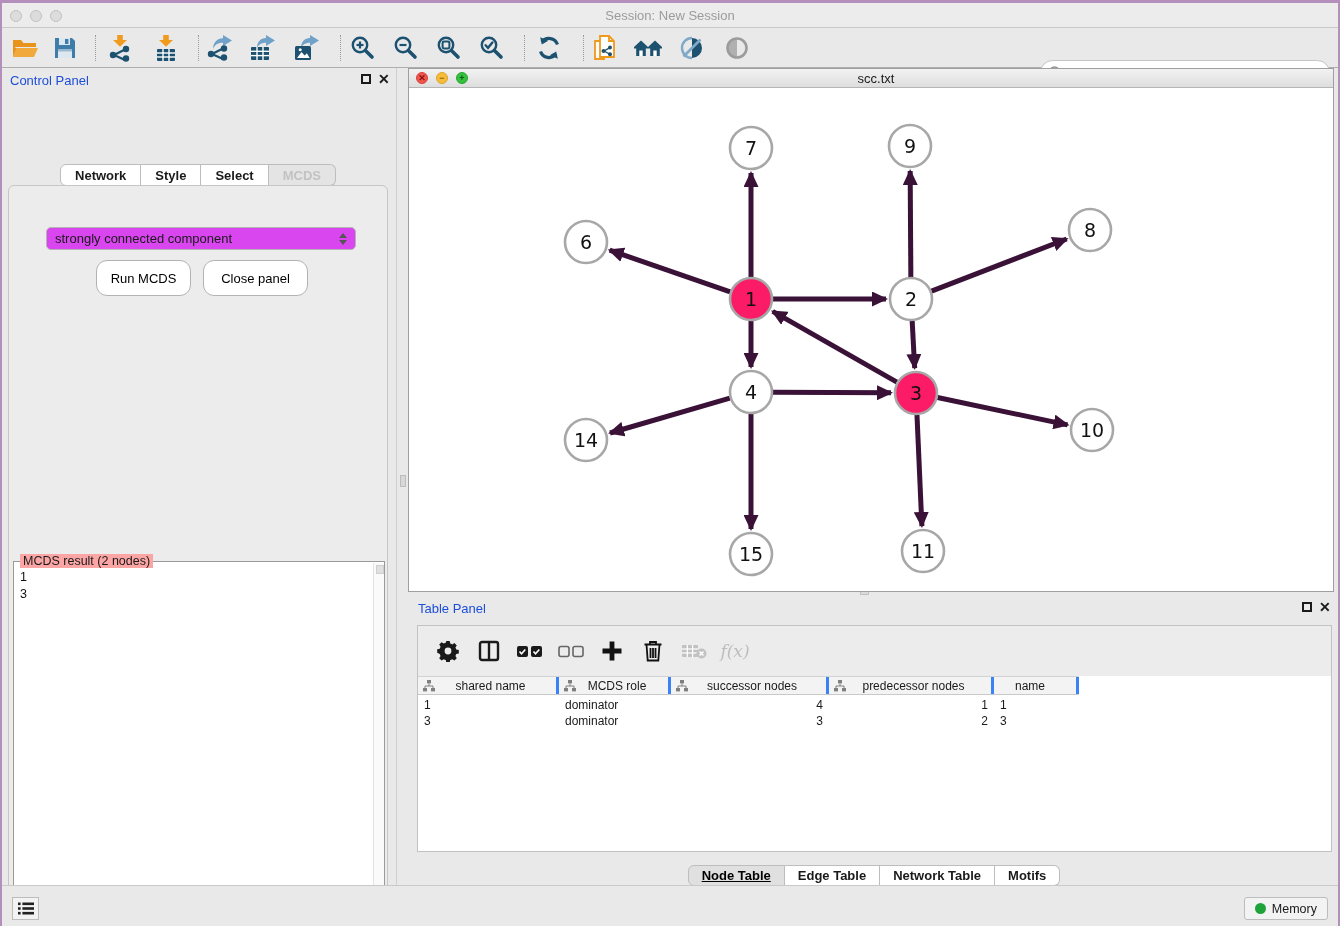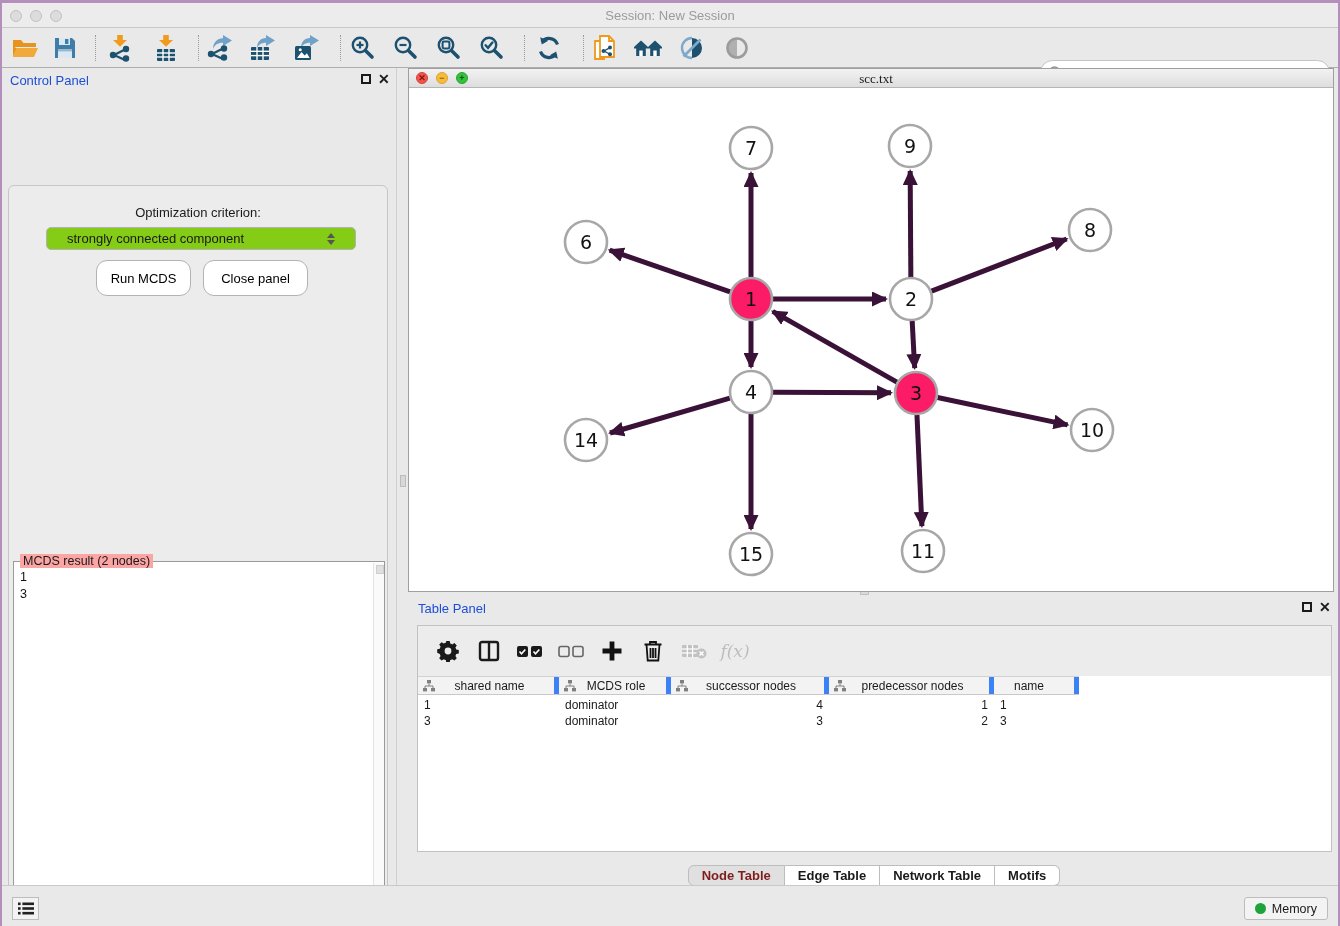--- a/index.html
+++ b/index.html
@@ -27,21 +27,21 @@
   .panel-title { position:absolute; left:10px; top:5px; font-size:13px; color:#1d4ed8; }
   .float-btn { position:absolute; width:10px; height:10px; border:2px solid #1a1a1a; top:6px; }
   .close-btn { position:absolute; top:3px; font-size:14px; font-weight:bold; color:#1a1a1a; line-height:16px; }
   .cp-tabs { position:absolute; left:0; top:96px; width:396px; display:flex; justify-content:center; }
   .cp-tab { height:22px; padding:0 14px; background:#fff; border:1px solid #bdbdbd; border-left:none; font-size:13px; font-weight:bold; display:flex; align-items:center; }
   .cp-tab:first-child { border-left:1px solid #bdbdbd; border-top-left-radius:6px; border-bottom-left-radius:6px; }
   .cp-tab:last-child { border-top-right-radius:6px; border-bottom-right-radius:6px; }
   .cp-tab.disabled-sel { background:#e4e4e4; color:#c2c2c2; }
   .cp-card { position:absolute; left:8px; top:117px; width:380px; height:760px; background:#ececec; border:1px solid #c6c6c6; border-radius:6px; }
   .opt-label { position:absolute; left:0; width:100%; top:19px; text-align:center; font-size:13px; }
-  .opt-select { position:absolute; left:37px; top:41px; width:310px; height:23px; background:#84cc16; border:1px solid #b3b3b3; border-radius:5px; display:flex; align-items:center; padding:0 20px; font-size:13px; }
+  .opt-select { position:absolute; left:37px; top:41px; width:310px; height:23px; background:#d946ef; border:1px solid #b3b3b3; border-radius:5px; display:flex; align-items:center; padding:0 8px; font-size:13px; }
   .stepper { margin-left:auto; display:flex; flex-direction:column; gap:2px; }
   .stepper i { width:0; height:0; border-left:4px solid transparent; border-right:4px solid transparent; }
   .stepper .up { border-bottom:5px solid #555; }
   .stepper .dn { border-top:5px solid #555; }
   .cp-btn { position:absolute; top:74px; height:36px; background:#fff; border:1px solid #b3b3b3; border-radius:11px; font-size:13px; font-family:"Liberation Sans",sans-serif; }
   .mcds-fieldset { position:absolute; left:4px; top:375px; width:372px; height:378px; border:1px solid #9a9a9a; background:#fff; }
   .mcds-legend { position:absolute; left:6px; top:-8px; background:#fca5a5; padding:0 3px; font-size:12.5px; }
   .mcds-text { position:absolute; left:0; top:1px; right:12px; bottom:0; padding:6px 6px; font-size:12.5px; line-height:17px; white-space:pre; color:#111; }
   .mcds-scroll { position:absolute; right:0; top:1px; width:11px; bottom:1px; background:#fafafa; border-left:1px solid #e3e3e3; }
   .mcds-scroll::before { content:""; position:absolute; left:2px; top:2px; width:6px; height:7px; background:#e0e0e0; border:1px solid #cfcfcf; }
@@ -52,39 +52,39 @@
   .h-handle { position:absolute; left:860px; top:588px; width:9px; height:7px; background:#dadada; border:1px solid #c2c2c2; }
 
   
   .net-window { position:absolute; left:408px; top:68px; width:926px; height:524px; border:1px solid #9f9f9f; background:#fff; }
   .net-titlebar { position:absolute; left:0; top:0; right:0; height:19px; background:linear-gradient(#f2f2f2,#dedede); border-bottom:1px solid #b5b5b5; }
   .net-lights { position:absolute; left:7px; top:3px; display:flex; gap:8px; }
   .net-light { width:12px; height:12px; border-radius:50%; font-size:9px; font-weight:bold; display:flex; align-items:center; justify-content:center; line-height:1; }
   .nl-red { background:#f2554e; border:1px solid #d8423c; color:#7e1310; }
   .nl-yellow { background:#f6bd3b; border:1px solid #dfa231; color:#8a5d08; }
   .nl-green { background:#35c13e; border:1px solid #27a52f; color:#0b5e11; }
-  .net-title { position:absolute; left:10px; right:0; top:2px; text-align:center; font-size:13px; color:#1a1a1a;font-family:Liberation Serif, serif; }
+  .net-title { position:absolute; left:10px; right:0; top:2px; text-align:center; font-size:13px; color:#1a1a1a; }
   .net-canvas { position:absolute; left:0; top:19px; right:0; bottom:0; background:#fff; }
 
   
   .table-panel { position:absolute; left:408px; top:596px; width:932px; height:289px; background:#e9e9e9; }
   .tp-container { position:absolute; left:9px; top:29px; width:915px; height:227px; background:#fff; border:1px solid #c2c2c2; border-radius:0; }
   .tp-toolbar { position:absolute; left:0; top:0; right:0; height:50px; background:#ececec; display:flex; align-items:center; gap:13px; padding-left:16px; }
   .tp-tool { width:28px; height:30px; display:flex; align-items:center; justify-content:center; }
   .tbl-header { position:absolute; left:0; top:50px; height:19px; display:flex; background:#f3f3f3; border-top:1px solid #d2d2d2; border-bottom:1px solid #c9c9c9; }
-  .tbl-col { height:100%; display:flex; align-items:center; border-right:5px solid #3b82f6; font-size:12px; position:relative; }
+  .tbl-col { height:100%; display:flex; align-items:center; border-right:3px solid #3b82f6; font-size:12px; position:relative; }
   .tbl-col .hicon { margin-left:5px; }
   .tbl-col .clabel { flex:1; text-align:center; padding-right:10px; }
   .tbl-row { position:absolute; display:flex; height:16px; font-size:12px; }
   .tbl-cell { height:16px; line-height:16px; padding:0 6px; overflow:hidden; }
   .tp-tabs { position:absolute; left:0; right:0; top:269px; display:flex; justify-content:center; }
   .tp-tab { height:21px; padding:0 13px; background:#fff; border:1px solid #bdbdbd; border-left:none; font-size:13px; font-weight:bold; display:flex; align-items:center; }
   .tp-tab:first-child { border-left:1px solid #bdbdbd; border-top-left-radius:6px; border-bottom-left-radius:6px; }
   .tp-tab:last-child { border-top-right-radius:6px; border-bottom-right-radius:6px; }
-  .tp-tab.disabled-sel { background:#e0e0e0; color:#7f1d1d; }
+  .tp-tab.disabled-sel { background:#e0e0e0; color:#000000;text-decoration:underline; }
 
   
   .statusbar { position:absolute; left:0; top:885px; width:1340px; height:41px; background:#e9e9e9; border-top:1px solid #c9c9c9; }
   .status-left-btn { position:absolute; left:12px; top:11px; width:27px; height:23px; background:#f3f3f3; border:1px solid #bdbdbd; display:flex; align-items:center; justify-content:center; }
   .memory-btn { position:absolute; right:12px; top:11px; height:23px; padding:0 10px; background:#f3f3f3; border:1px solid #bdbdbd; border-radius:3px; display:flex; align-items:center; gap:6px; font-size:12.5px; }
   .mem-dot { width:11px; height:11px; border-radius:50%; }
 
   .fx-label { font-family:"DejaVu Serif", serif; font-style:italic; font-size:17px; color:#bdbdbd; }
   svg { display:block; }
 </style>
@@ -262,22 +262,27 @@
     <input type="text" placeholder="" style="">
   </div>
 </div>
 
 <div class="control-panel">
   <div class="panel-head">
     <span class="panel-title">Control Panel</span>
     <span class="float-btn" style="left:361px"></span>
     <span class="close-btn" style="left:378px">✕</span>
   </div>
+  <div class="cp-tabs" id="cp-tabs">
+      <div class="cp-tab">Network</div>
+      <div class="cp-tab">Style</div>
+      <div class="cp-tab">Select</div>
+      <div class="cp-tab disabled-sel">MCDS</div>
+    </div>
   <div class="cp-card">
-    <div class="opt-label">Optimization criterion:</div>
     <div class="opt-select">
       <span>strongly connected component</span>
       <span class="stepper">
           <i class="up"></i>
           <i class="dn"></i>
         </span>
     </div>
     <button class="cp-btn" style="left:87px; width:95px">Run MCDS</button>
     <button class="cp-btn" style="left:194px; width:105px">Close panel</button>
     <div class="mcds-fieldset">

